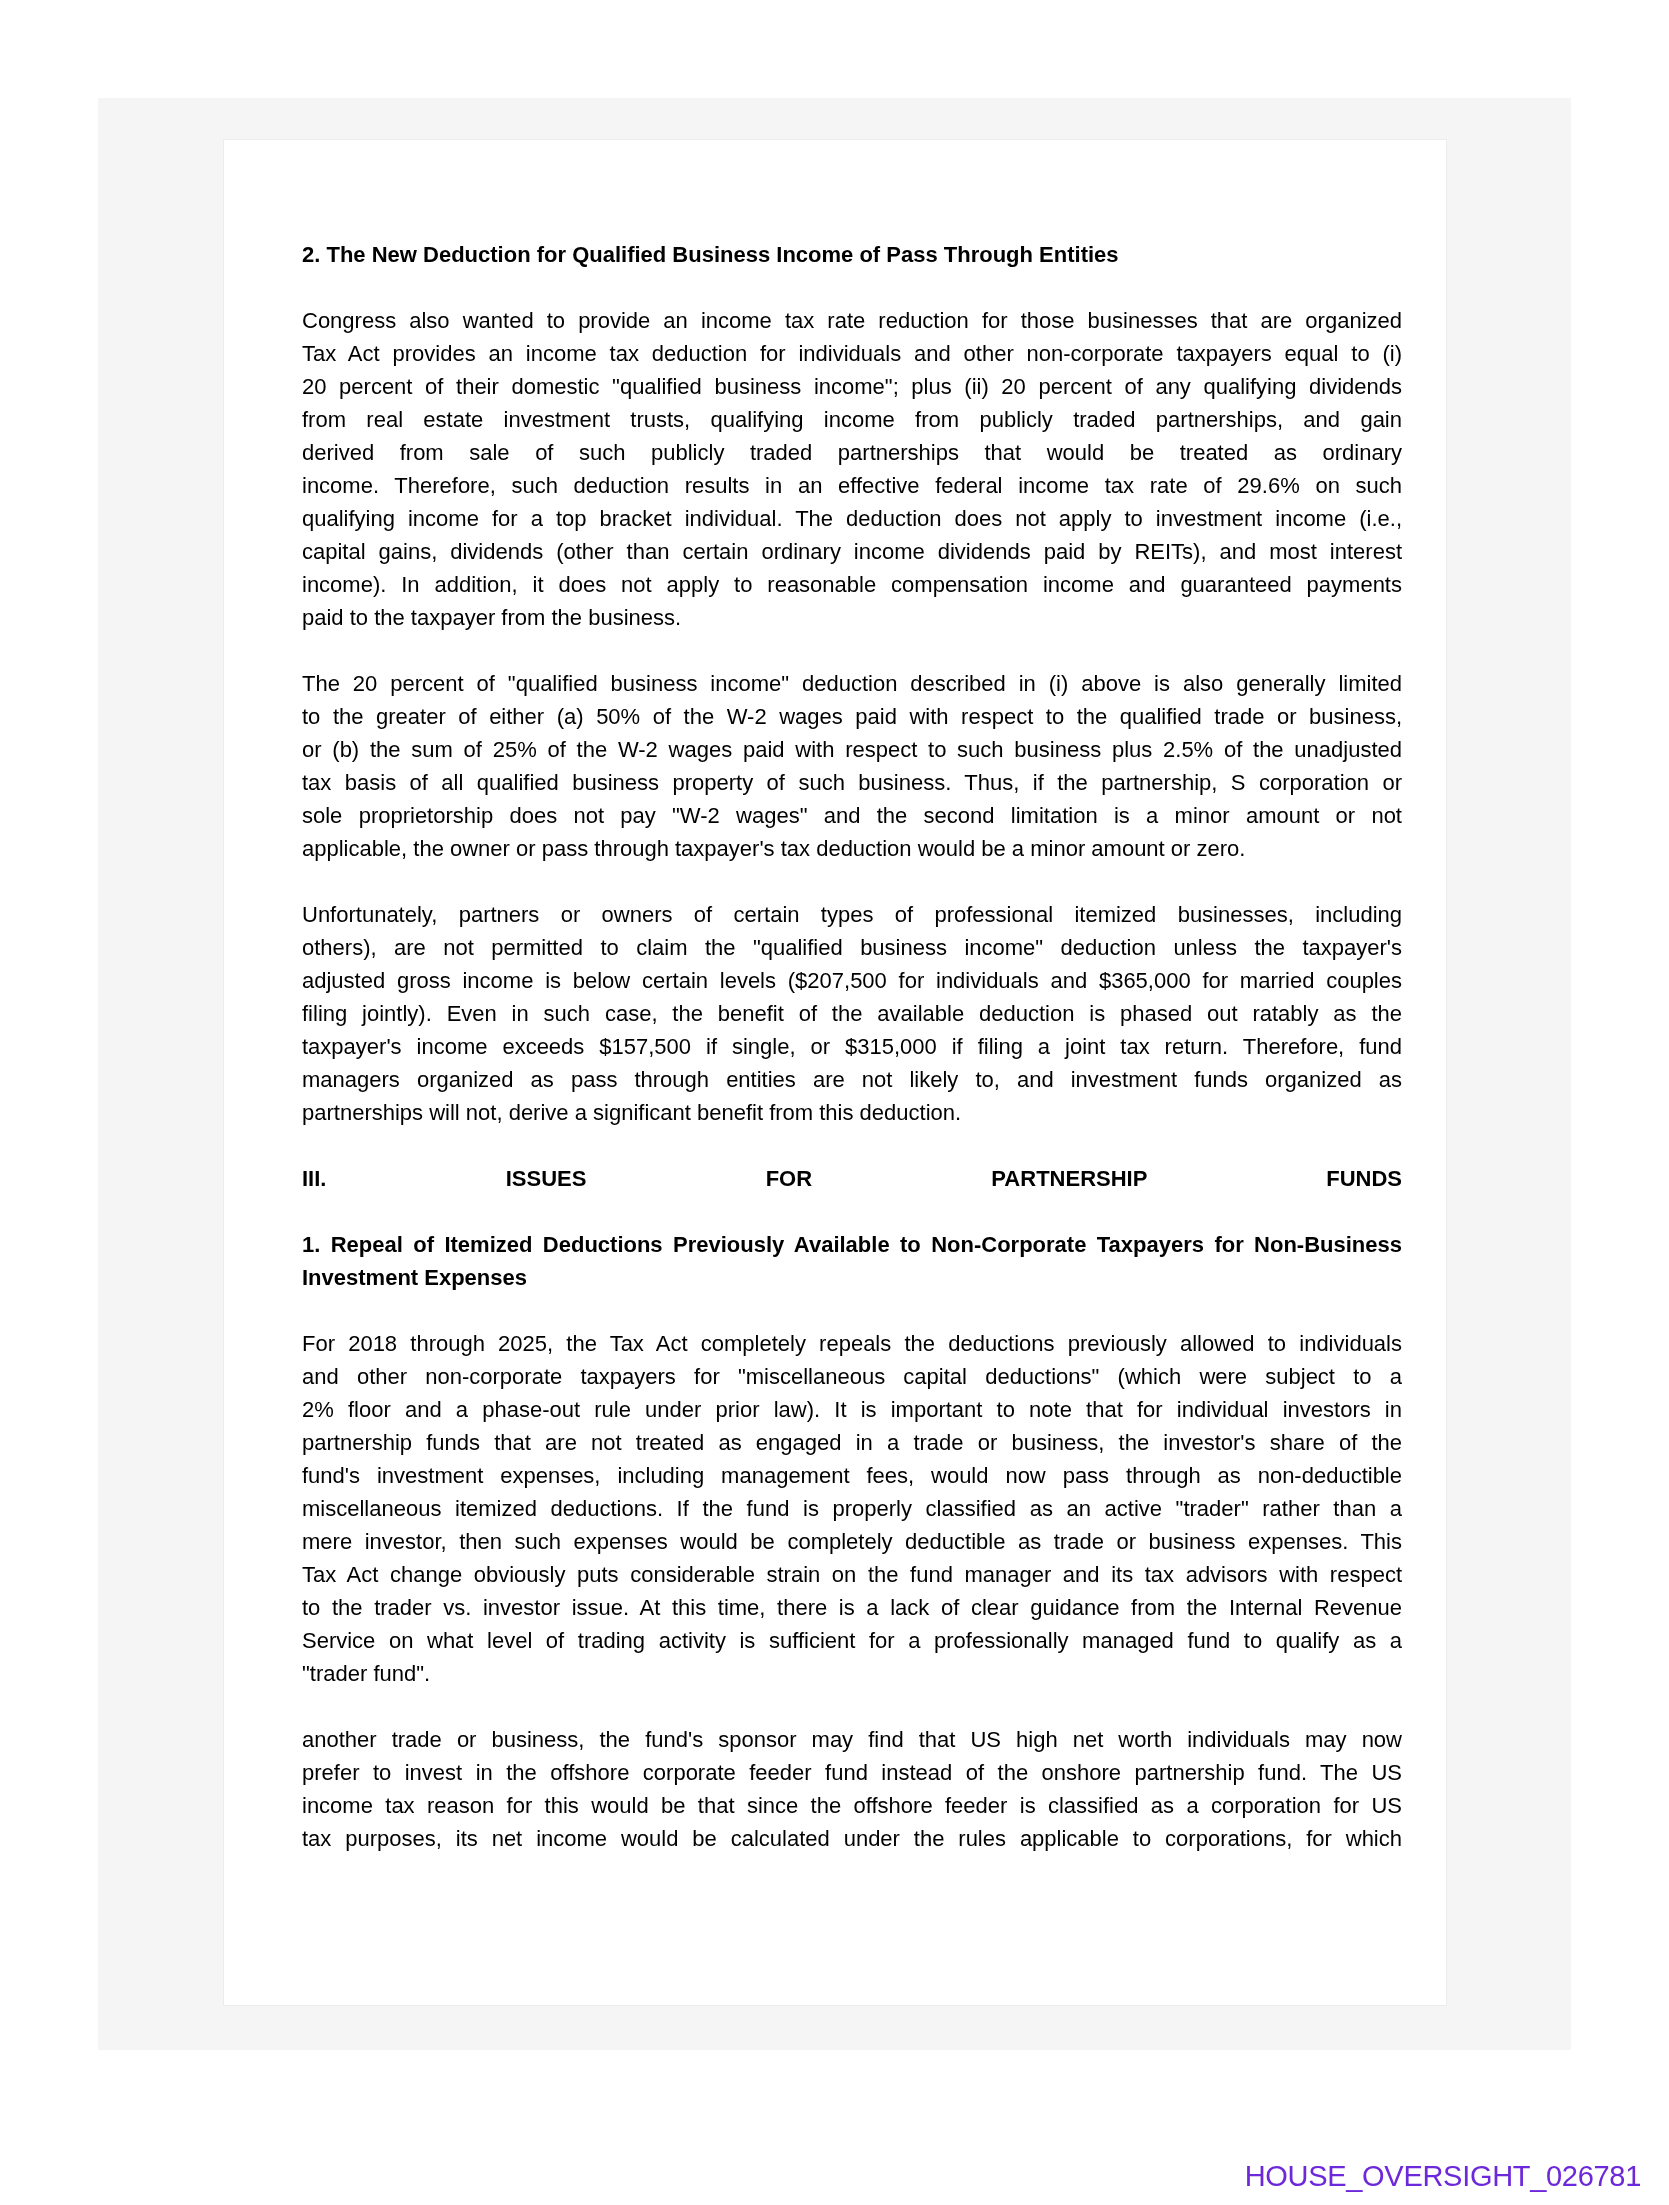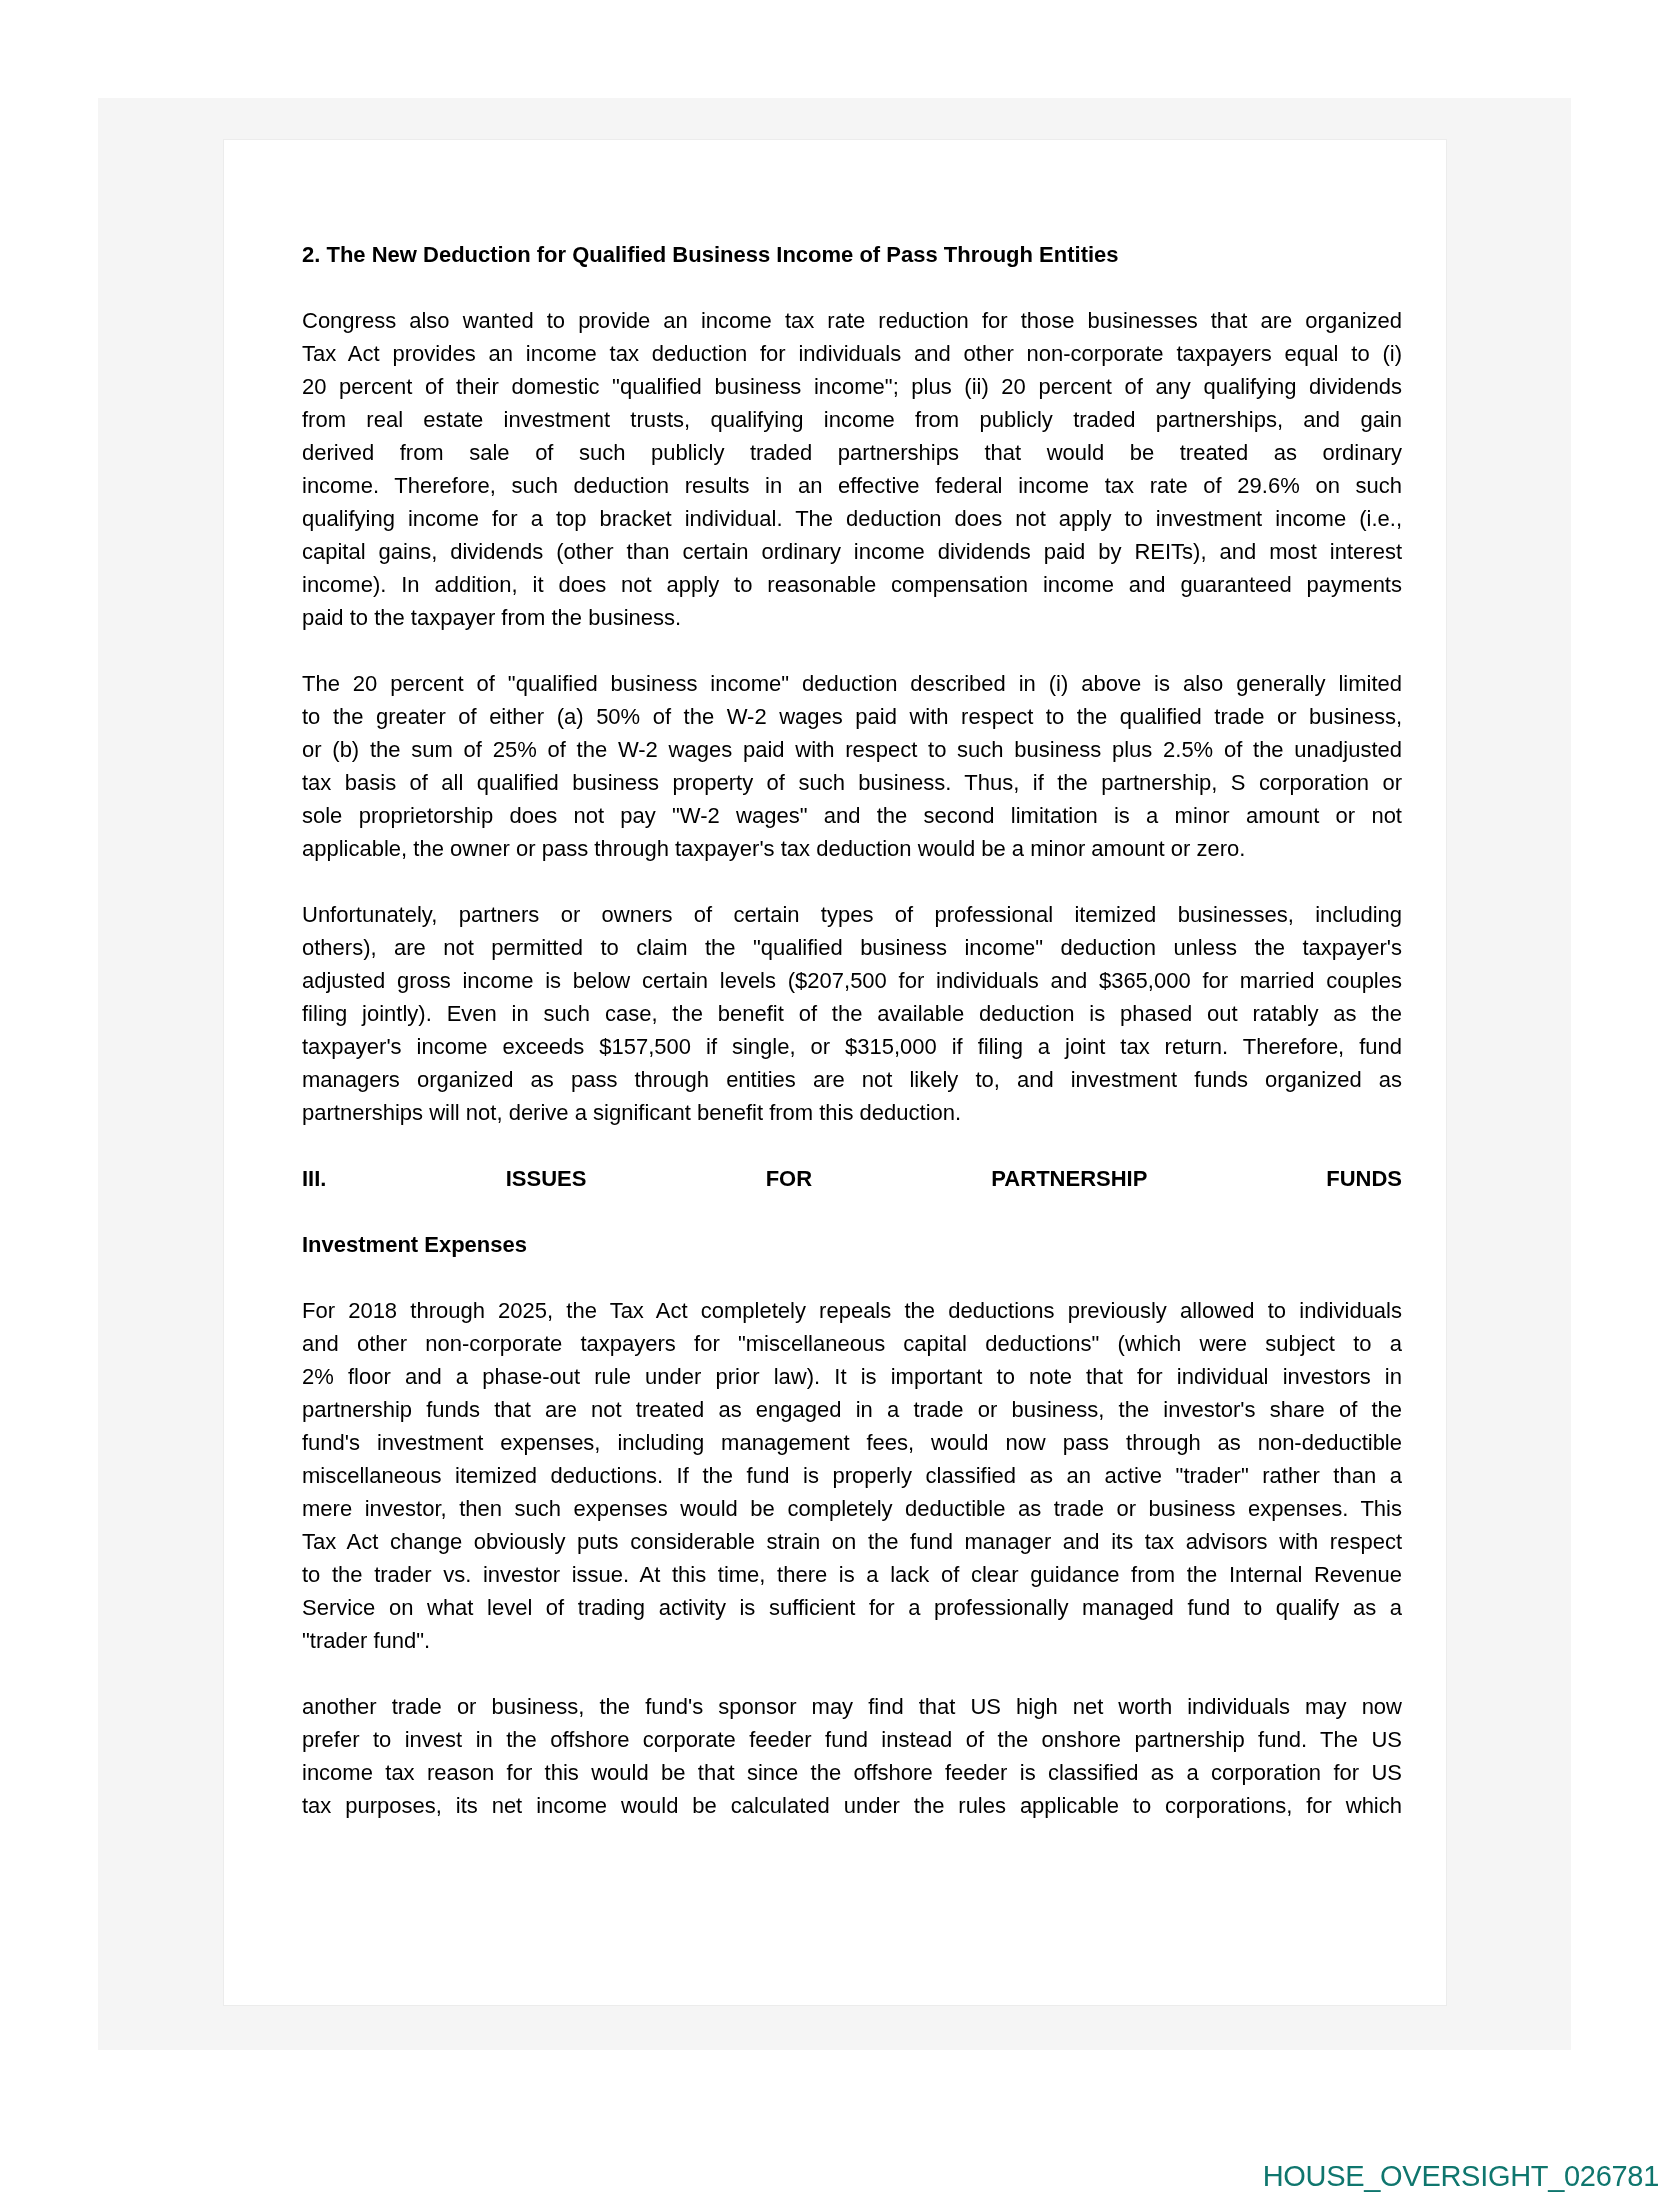--- a/index.html
+++ b/index.html
@@ -55,26 +55,26 @@
     text-align-last: left;
   }
   .line.bold {
     font-weight: bold;
   }
   .line.blank {
     height: 33px;
   }
   .footer-id {
     position: absolute;
-    right: 10px;
+    right: 28px;
     top: 2159px;
     font-family: "Liberation Sans", sans-serif;
     font-size: 29px;
     line-height: 34px;
-    color: #0f766e;
+    color: #6d28d9;
     letter-spacing: -0.3px;
   }
 </style>
 </head>
 <body>
 
 <div class="viewer-bg"></div>
 
 <div class="page"></div>
 
@@ -113,20 +113,21 @@
       <div class="line">taxpayer's income exceeds $157,500 if single, or $315,000 if filing a joint tax return.  Therefore, fund</div>
       <div class="line">managers organized as pass through entities are not likely to, and investment funds organized as</div>
       <div class="line last">partnerships will not, derive a significant benefit from this deduction.</div>
     </div>
     <div class="line blank"></div>
     <div>
       <div class="line bold">III. ISSUES FOR PARTNERSHIP FUNDS</div>
     </div>
     <div class="line blank"></div>
     <div>
+      <div class="line bold">1. Repeal of Itemized Deductions Previously Available to Non-Corporate Taxpayers for Non-Business</div>
       <div class="line bold last">Investment Expenses</div>
     </div>
     <div class="line blank"></div>
     <div>
       <div class="line">For 2018 through 2025, the Tax Act completely repeals the deductions previously allowed to individuals</div>
       <div class="line">and other non-corporate taxpayers for "miscellaneous capital deductions" (which were subject to a</div>
       <div class="line">2% floor and a phase-out rule under prior law).  It is important to note that for individual investors in</div>
       <div class="line">partnership funds that are not treated as engaged in a trade or business, the investor's share of the</div>
       <div class="line">fund's investment expenses, including management fees, would now pass through as non-deductible</div>
       <div class="line">miscellaneous itemized deductions.  If the fund is properly classified as an active "trader" rather than a</div>

